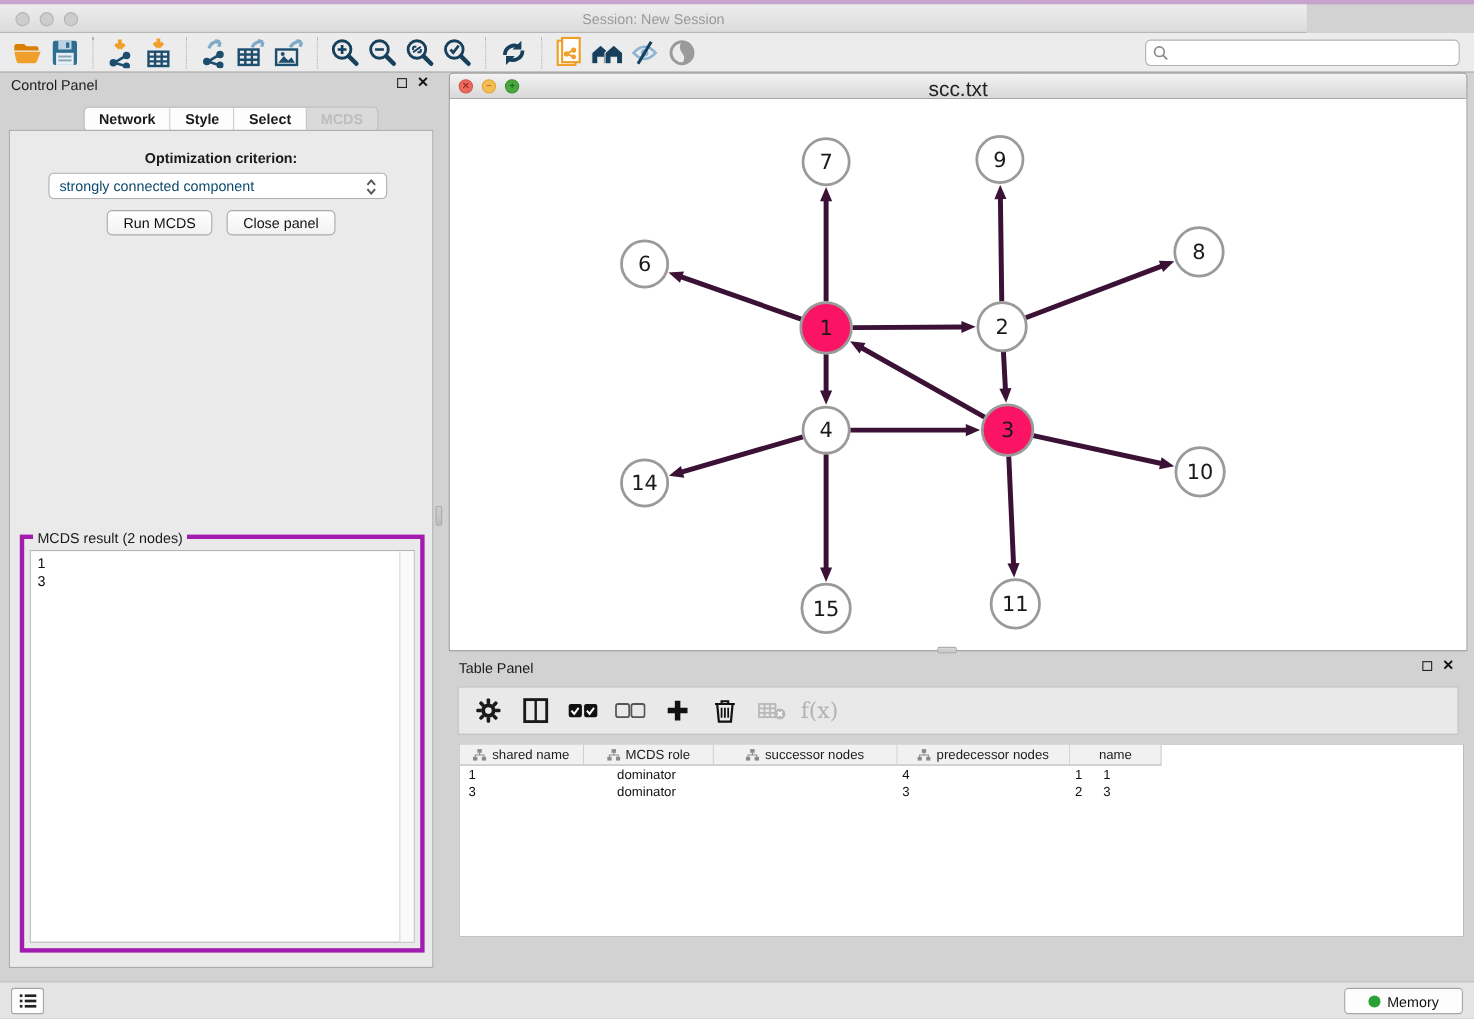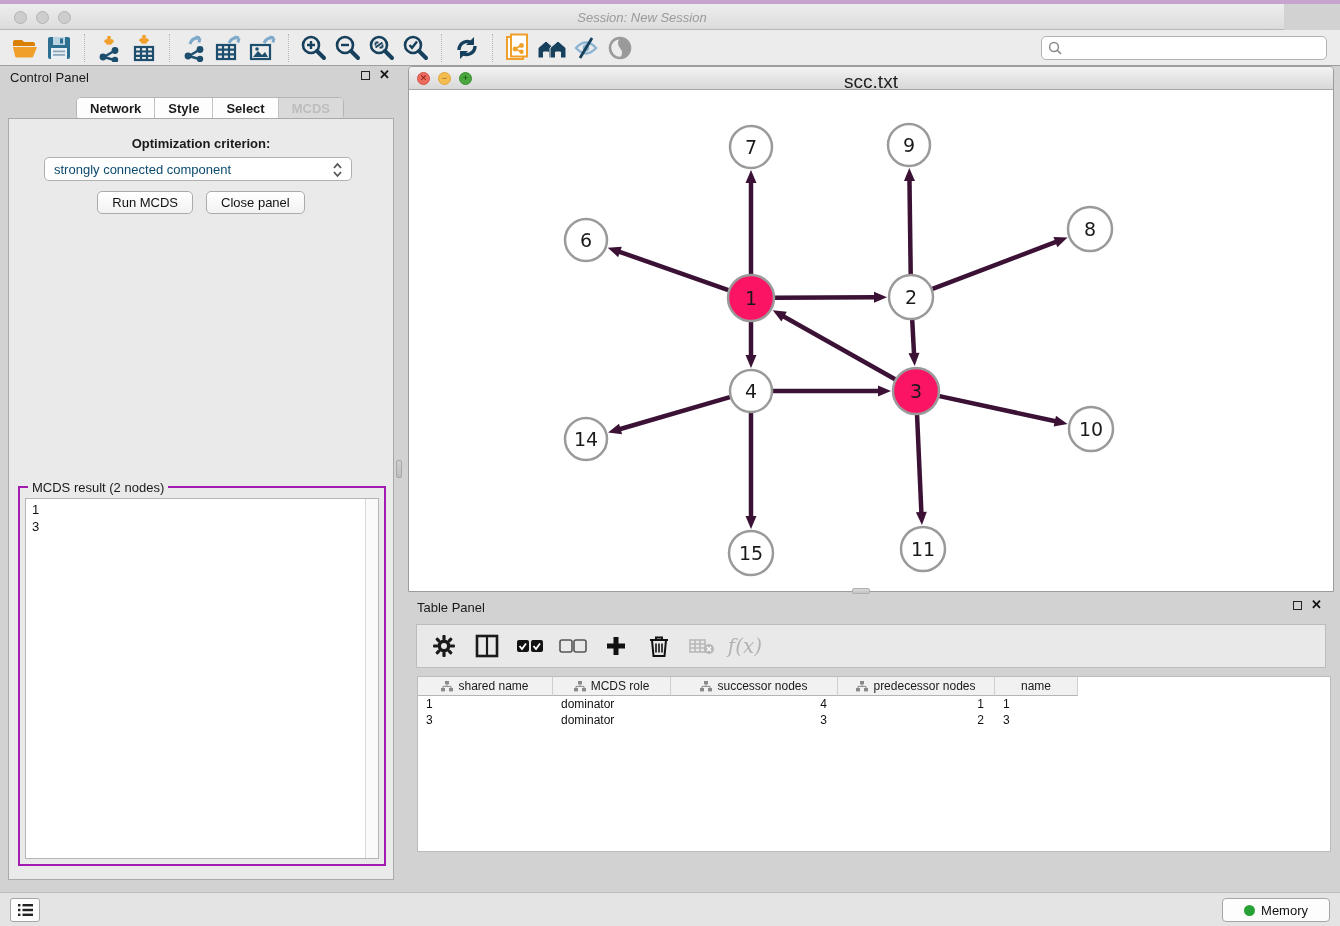--- a/index.html
+++ b/index.html
@@ -1,22 +1,22 @@
 <!DOCTYPE html>
 <html><head>
 <meta charset="utf-8">
 <style>
   * { margin:0; padding:0; box-sizing:border-box; }
   html,body { width:1340px; height:926px; }
   body { font-family:"Liberation Sans", sans-serif; background:#d2d2d2; position:relative; overflow:hidden; }
 
   
   .top-purple { position:absolute; left:0; top:0; width:1340px; height:4px; background:#c7a4cd; }
-  .titlebar { position:absolute; left:0; top:4px; width:1284px; height:26px;
-    background:linear-gradient(#ededed,#dcdcdc); border-bottom:1px solid #b6b6b6;font-style:italic; }
+  .titlebar { position:absolute; left:0; top:4px; width:1188px; height:26px;
+    background:linear-gradient(#ededed,#dcdcdc); border-bottom:1px solid #b6b6b6; }
   .traffic { position:absolute; top:7px; width:13px; height:13px; border-radius:50%;
     display:flex; align-items:center; justify-content:center; font-size:9px; line-height:1; }
   .t-gray { background:#cdcdcd; border:1px solid #b4b4b4; }
   .win-title { position:absolute; left:0; right:0; top:6px; text-align:center; font-size:13px; color:#9a9a9a; }
 
   
   .toolbar { position:absolute; left:0; top:30px; width:1340px; height:36px; background:#ececec;
     border-bottom:1px solid #9f9f9f; display:flex; align-items:center; }
   .tb-icon { width:34px; height:30px; display:flex; align-items:center; justify-content:center; cursor:default; }
   .tb-sep { width:1px; height:28px; border-left:1px dotted #b4b4b4; margin:0 8px; }
@@ -43,21 +43,21 @@
     background:#eaeaea; border:1px solid #aaaaaa; }
   .opt-label { position:absolute; left:0; width:100%; top:68px; text-align:center; font-size:13px; font-weight:600; color:#1a1a1a; }
   .opt-select { position:absolute; left:38px; top:89px; width:308px; height:24px; background:#fff;
     border:1px solid #b0b0b0; border-radius:5px; font-size:13px; color:#0c4a6e;
     display:flex; align-items:center; padding-left:9px; }
   .opt-stepper { position:absolute; right:8px; top:4px; }
   .cp-buttons { position:absolute; left:0; width:100%; top:123px; display:flex; justify-content:center; gap:13px; }
   .btn { background:linear-gradient(#ffffff,#f2f2f2); border:1px solid #ababab; border-radius:5px;
     font-size:13px; color:#111; padding:3px 14px; font-family:"Liberation Sans",sans-serif; }
   .result-box { position:absolute; left:12px; top:418px; width:368px; height:380px;
-    border:2px solid #a21caf; background:#eaeaea; }
+    border:4px solid #a21caf; background:#eaeaea; }
   .result-legend { position:absolute; left:8px; top:-8px; background:#eaeaea; padding:0 4px; font-size:13px; color:#1a1a1a; }
   .result-area { position:absolute; left:5px; top:10px; right:5px; bottom:5px; background:#fff;
     border:1px solid #b5b5b5; font-size:13px; color:#111; padding:2px 6px; line-height:17px; }
   .result-scroll { position:absolute; right:0; top:0; bottom:0; width:13px; background:#fafafa; border-left:1px solid #d7d7d7; }
 
   .v-grip { position:absolute; left:396px; top:460px; width:6px; height:18px;
     background:linear-gradient(#cfcfcf,#bdbdbd); border:1px solid #a8a8a8; border-radius:2px; }
 
   
   .net-win { position:absolute; left:408px; top:66px; width:926px; height:526px;
@@ -70,21 +70,21 @@
   .t-grn   { background:#4aa63e; border:1px solid #3c8f31; color:#0d4d0a; }
   .net-canvas { position:absolute; left:0; top:23px; width:924px; height:501px; background:#fff; }
   .h-grip { position:absolute; left:852px; top:588px; width:18px; height:6px;
     background:linear-gradient(#d8d8d8,#c4c4c4); border:1px solid #b0b0b0; border-radius:2px; }
 
   
   .table-panel { position:absolute; left:408px; top:595px; width:926px; height:295px; }
   .tp-toolbar { position:absolute; left:8px; top:29px; width:910px; height:44px;
     background:#e9e9e9; border:1px solid #bcbcbc; display:flex; align-items:center; padding-left:12px; gap:13px; }
   .tp-ico { width:30px; height:32px; display:flex; align-items:center; justify-content:center; }
-  .fx { font-family:"DejaVu Serif", serif; font-style:italic; font-size:20px; color:#b3b3b3; }
+  .fx { font-family:"DejaVu Serif", serif; font-size:20px; color:#b3b3b3; }
 
   .tbl { position:absolute; left:9px; top:81px; width:914px; height:176px; background:#fff; border:1px solid #bcbcbc; }
   .tbl-head { display:flex; height:19px; }
   .th { background:#f1f1f1; border-right:1px solid #cfcfcf; border-bottom:1px solid #b5b5b5;
     font-size:12px; color:#1a1a1a; display:flex; align-items:center; justify-content:center; gap:5px; }
   .tbl-rows .tr { display:flex; height:16px; }
   .td { font-size:12px; color:#111; display:flex; align-items:center; padding:0 8px; }
   .td.r { justify-content:flex-end; padding-right:11px; }
 
   .tp-tabs-wrap { position:absolute; left:0; width:100%; top:265px; display:flex; justify-content:center; }
@@ -427,21 +427,21 @@
           </g>
           <circle cx="20" cy="13" r="5" fill="#b8b8b8"></circle>
           <path d="M18 11 l4 4 M22 11 l-4 4" stroke="#fff" stroke-width="1.5"></path>
         </svg>
     </div>
     <div class="tp-ico fx">f(x)</div>
   </div>
 
   <div class="tbl">
     <div class="tbl-head">
-      <div class="th" style="width:135px">
+      <div class="th" style="width:113px">
         <svg width="12" height="11" viewBox="0 0 12 11">
             <g fill="#8a8a8a">
               <rect x="4" y="0" width="4" height="3.4"></rect>
               <rect x="0" y="7" width="4" height="3.4"></rect>
               <rect x="8" y="7" width="4" height="3.4"></rect>
             </g>
             <path d="M6 3.4 v2 M2 7 v-1.6 h8 V7" stroke="#8a8a8a" fill="none"></path>
           </svg>
         <span>shared name</span>
       </div>

